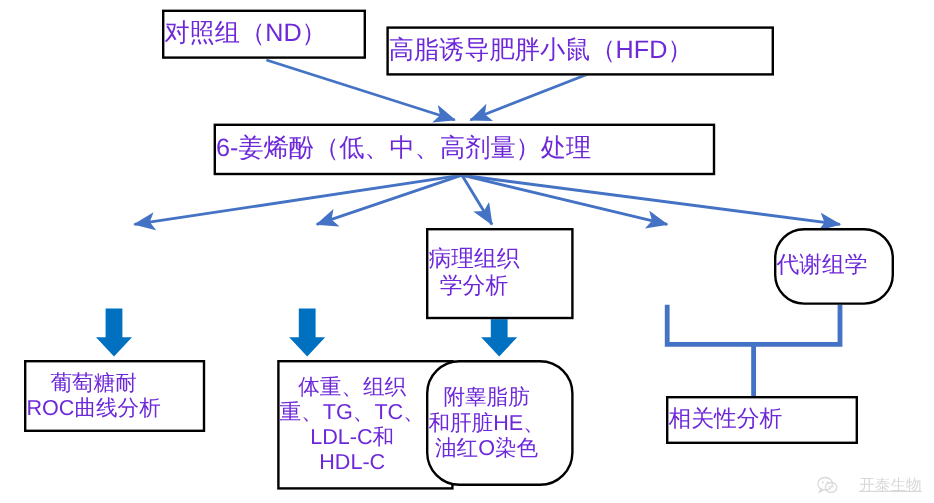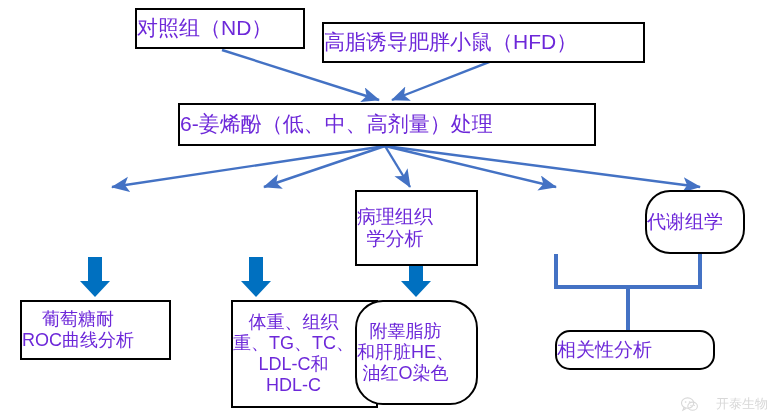--- a/index.html
+++ b/index.html
@@ -35,33 +35,34 @@
     color: #6d28d9;
     line-height: 1.18;
     white-space: pre-line;
     letter-spacing: 0px;
     z-index: 3;
   }
   .n-top      { font-size: 21px; }
   .n-mid      { font-size: 21px; }
   .n-assay    { font-size: 19px; }
   .n-out      { font-size: 18px; }
-  .n-corr     { font-size: 19px; border-radius: 15px; }
+  .n-corr     { font-size: 19px; }
 
   .watermark {
     position: absolute;
     right: 10px;
     bottom: 6px;
     display: flex;
     align-items: center;
     gap: 18px;
     color: #d8d8d8;
     font-size: 13px;
     z-index: 4;
     user-select: none;
+    text-decoration: underline;
   }
   .watermark svg { display: block; }
 </style>
 </head>
 <body>
 
 <div id="canvas">
 
   <svg id="wires" viewBox="0 0 778 419" width="778" height="419" aria-hidden="true">
     <defs>

